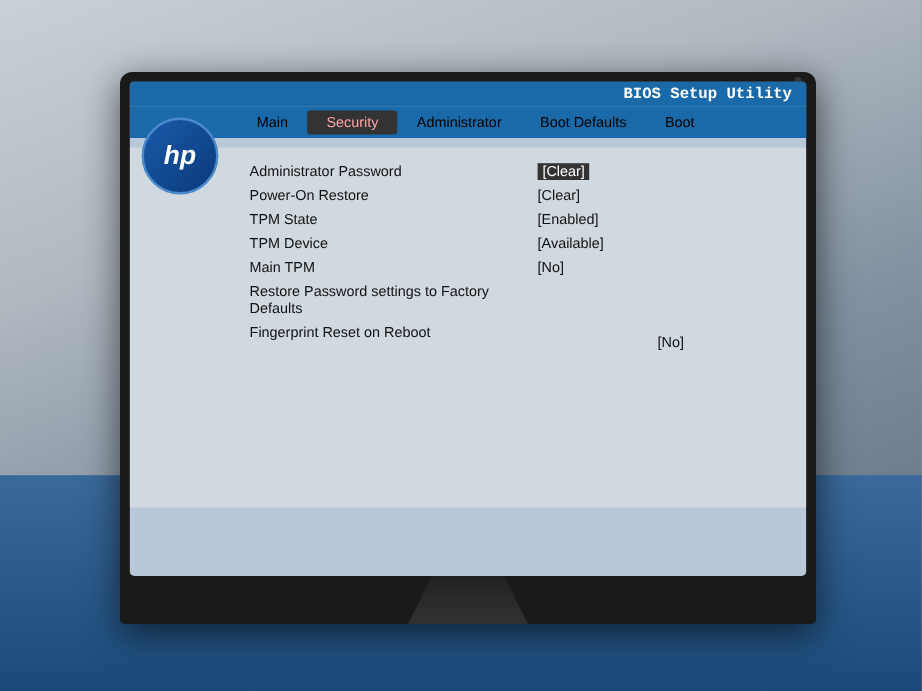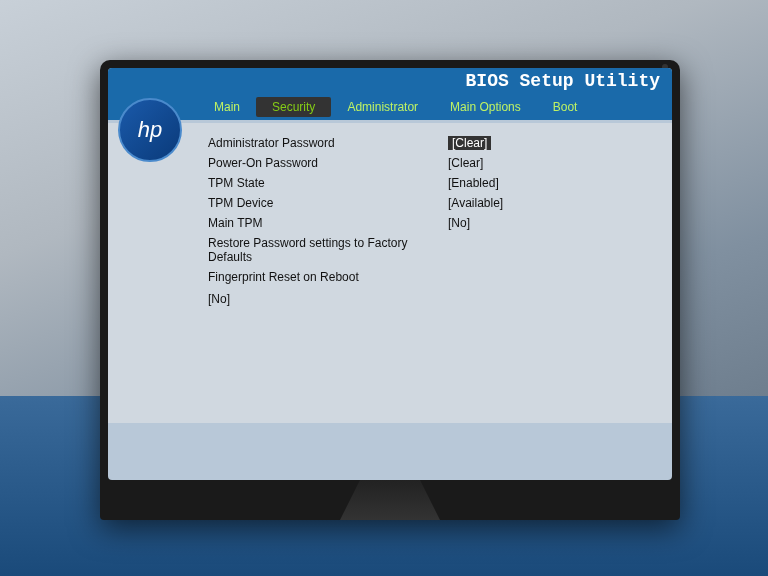--- a/index.html
+++ b/index.html
@@ -61,21 +61,21 @@
       overflow: hidden;
     }
 
     .bios-header-bar {
       background: #1a6aaa;
       color: white;
       display: flex;
       align-items: center;
       justify-content: flex-end;
       padding: 3px 12px;
-      font-size: 18px;
+      font-size: 13px;
       font-weight: bold;
     }
 
     .bios-nav-bar {
       background: #1a6aaa;
       display: flex;
       align-items: center;
       padding: 3px 0;
       gap: 0;
     }
@@ -84,36 +84,36 @@
       width: 64px;
       height: 64px;
       border-radius: 50%;
       background: linear-gradient(135deg, #1a5aaa, #0a3a7a);
       border: 2px solid #4a8acc;
       display: flex;
       align-items: center;
       justify-content: center;
       color: white;
       font-size: 22px;
-      font-weight: normal;
+      font-weight: bold;
       font-family: Arial, sans-serif;
       font-style: italic;
     }
 
     .nav-item {
-      color: #bef264;
+      color: #000000;
       padding: 3px 16px;
       font-size: 12px;
       cursor: pointer;
       font-family: Arial, sans-serif;
     }
 
     .nav-item.active {
       background: #333;
-      color: #84cc16;
+      color: #fca5a5;
       border-radius: 2px;
     }
 
     .bios-content {
       background: #d0d8e0;
       padding: 10px 0;
       min-height: 300px;
     }
 
     .bios-row {
@@ -253,42 +253,42 @@
 
         <div class="bios-header-bar">
           <span>BIOS Setup Utility</span>
         </div>
 
         <div class="bios-nav-bar">
           <div style="width:90px;"></div>
           <div class="nav-item">Main</div>
           <div class="nav-item active">Security</div>
           <div class="nav-item">Administrator</div>
-          <div class="nav-item">Main Options</div>
+          <div class="nav-item">Boot Defaults</div>
           <div class="nav-item">Boot</div>
         </div>
       </div>
 
       <div style="position:absolute; top:30px; left:10px; z-index:3;">
         <div class="hp-logo">
           <span>hp</span>
         </div>
       </div>
 
       <div class="bios-content" style="position:absolute; top:55px; left:0; right:0;">
 
         <div class="bios-row">
           <span class="label">Administrator Password</span>
           <span class="value">
             <span class="value-selected">[<span>Clear</span>]</span>
           </span>
         </div>
 
         <div class="bios-row">
-          <span class="label">Power-On Password</span>
+          <span class="label">Power-On Restore</span>
           <span class="value">[<span>Clear</span>]</span>
         </div>
 
         <div class="bios-row">
           <span class="label">TPM State</span>
           <span class="value">[<span>Enabled</span>]</span>
         </div>
 
         <div class="bios-row">
           <span class="label">TPM Device</span>
@@ -298,21 +298,21 @@
         <div class="bios-row">
           <span class="label">Main TPM</span>
           <span class="value">[<span>No</span>]</span>
         </div>
 
         <div class="bios-row">
           <span class="label">Restore Password settings to Factory Defaults</span>
           <span class="value"></span>
         </div>
 
-        <div class="bios-row" style="flex-direction: column; align-items: flex-start;">
+        <div class="bios-row" style="flex-direction: row; align-items: flex-start;">
           <span class="label">Fingerprint Reset on Reboot</span>
           <span class="value" style="margin-top:8px; display:block; padding-left:100px; margin-left:0;">[<span>No</span>]</span>
         </div>
 
       </div>
 
     </div>
   </div>
   <div class="monitor-stand"></div>
 </div>

